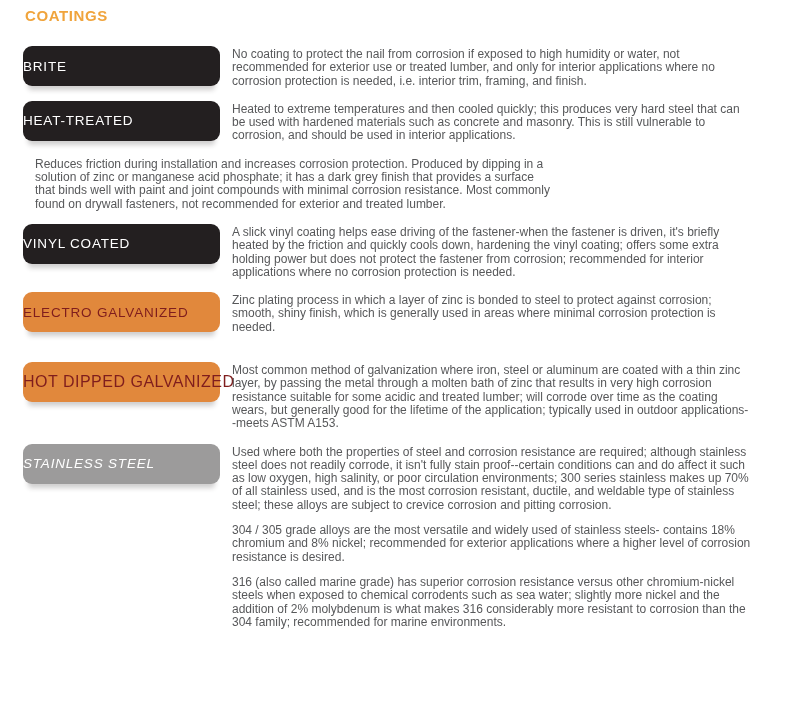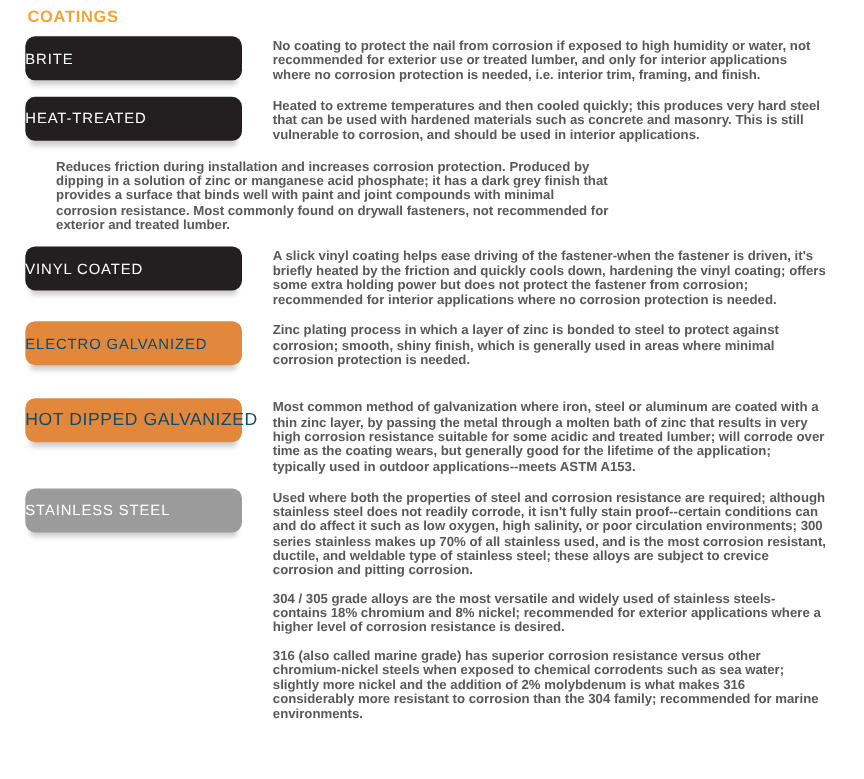--- a/index.html
+++ b/index.html
@@ -11,21 +11,21 @@
     position: relative;
     width: 785px;
     height: 708px;
     background: #ffffff;
     font-family: "Liberation Sans", "DejaVu Sans", sans-serif;
     box-sizing: border-box;
     padding: 7px 18px 0 23px;
     overflow: hidden;
   }
   .page-title {
-    margin: 0 0 11px 2px;
+    margin: 0 0 24px 2px;
     font-size: 15px;
     font-weight: bold;
     letter-spacing: 0.6px;
     color: var(--title, #F0A43C);
   }
   .rows { display: block; }
   .row {
     display: flex;
     align-items: flex-start;
     margin-bottom: 15px;
@@ -42,33 +42,32 @@
   }
   .badge .badge-label {
     font-size: 13.5px;
     letter-spacing: 0.8px;
     white-space: nowrap;
   }
   .badge.small .badge-label { font-size: 16px; letter-spacing: 0.5px; }
   .badge.dark   { background: var(--dark-badge, #231F20); }
   .badge.dark   .badge-label { color: #ffffff; }
   .badge.orange { background: var(--orange-badge, #E1883C); }
-  .badge.orange .badge-label { color: #0c4a6e; }
-  .badge.gray   { background: var(--gray-badge, #9C9B9B); }
+  .badge.orange .badge-label { color: #7f1d1d; }
+  .badge.gray   { background: var(--gray-badge, #9C9B9B); font-style: italic; }
   .badge.gray   .badge-label { color: #ffffff; }
   .desc {
     margin-left: 12px;
     width: 520px;
     color: var(--body-text, #57585A);
     font-size: 12px;
     line-height: 13.3px;
   }
   .desc p {
-    margin: 0 0 12px 16px;
-    font-weight: bold;
+    margin: 0 0 12px 0;
   }
   .desc p:last-child { margin-bottom: 0; }
 </style>
 </head>
 <body>
 
 <div class="page">
 
   <h1 class="page-title">COATINGS</h1>
 

